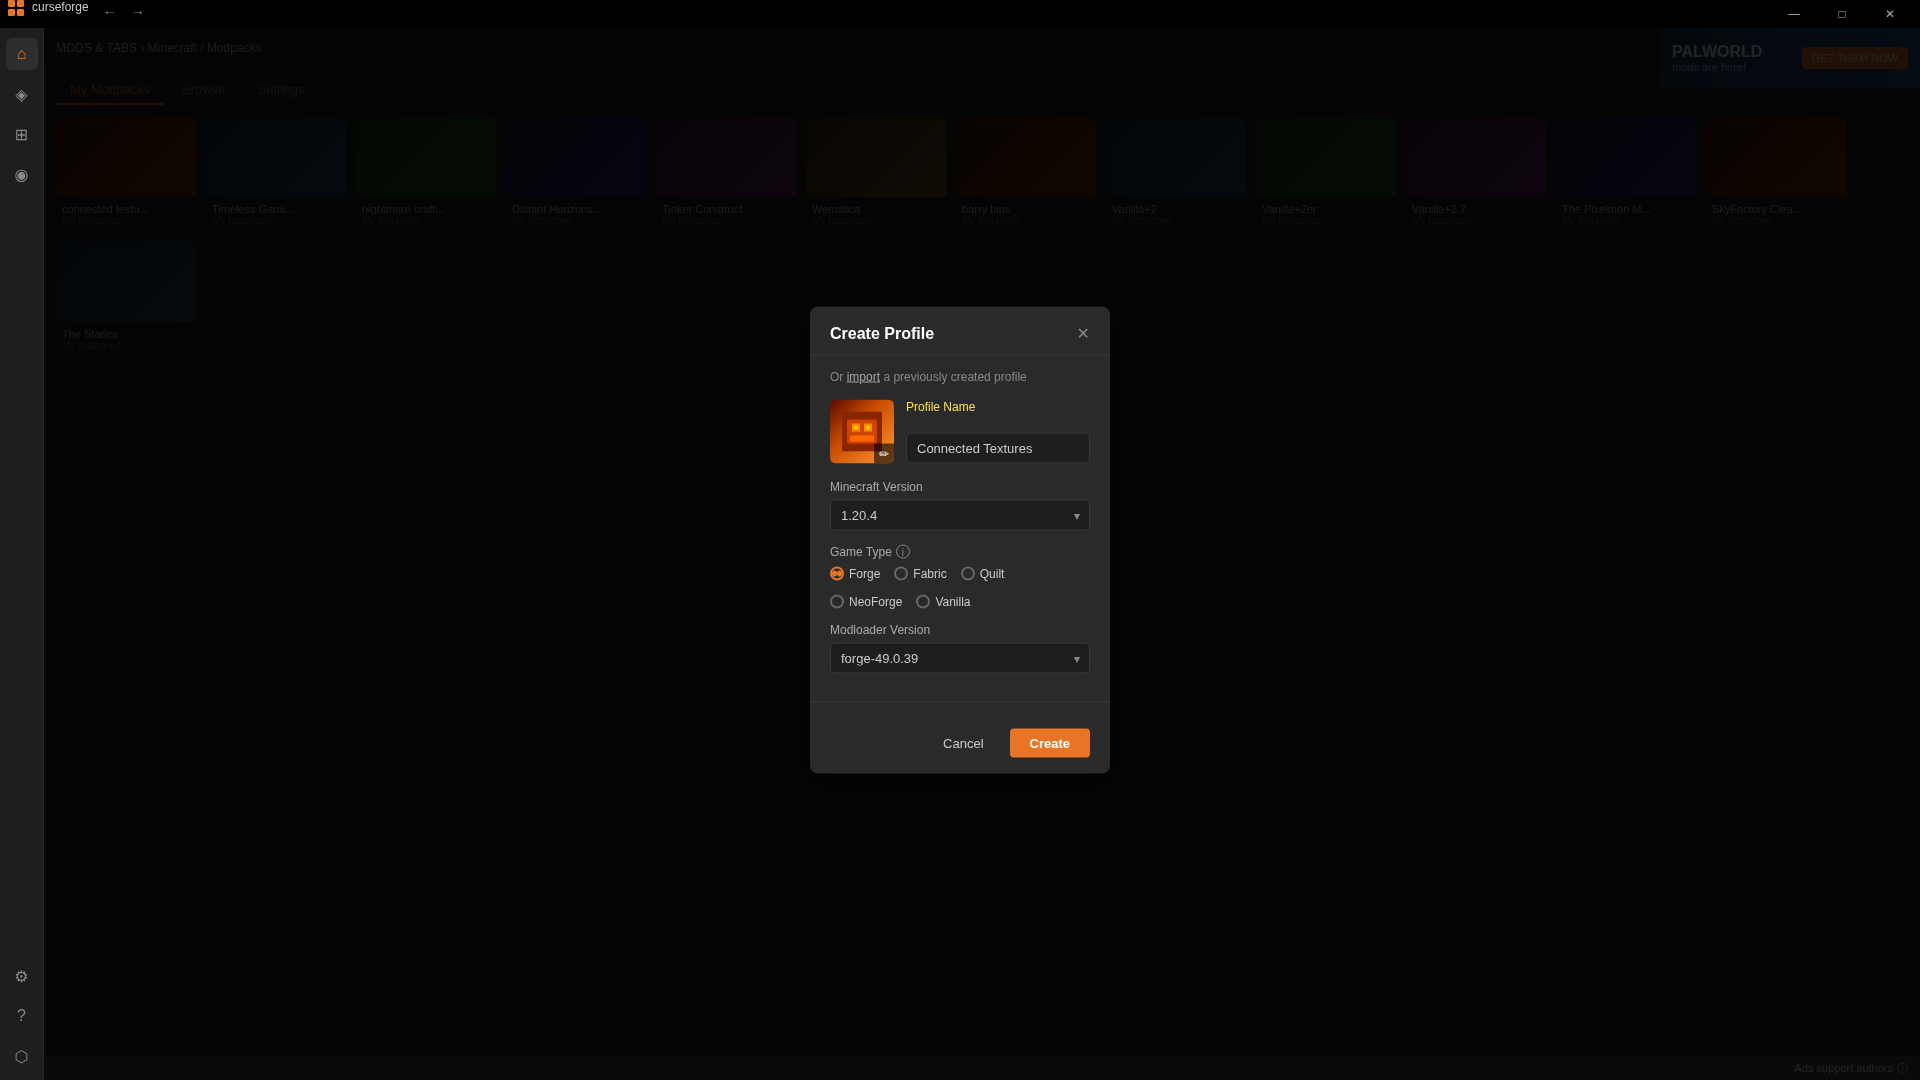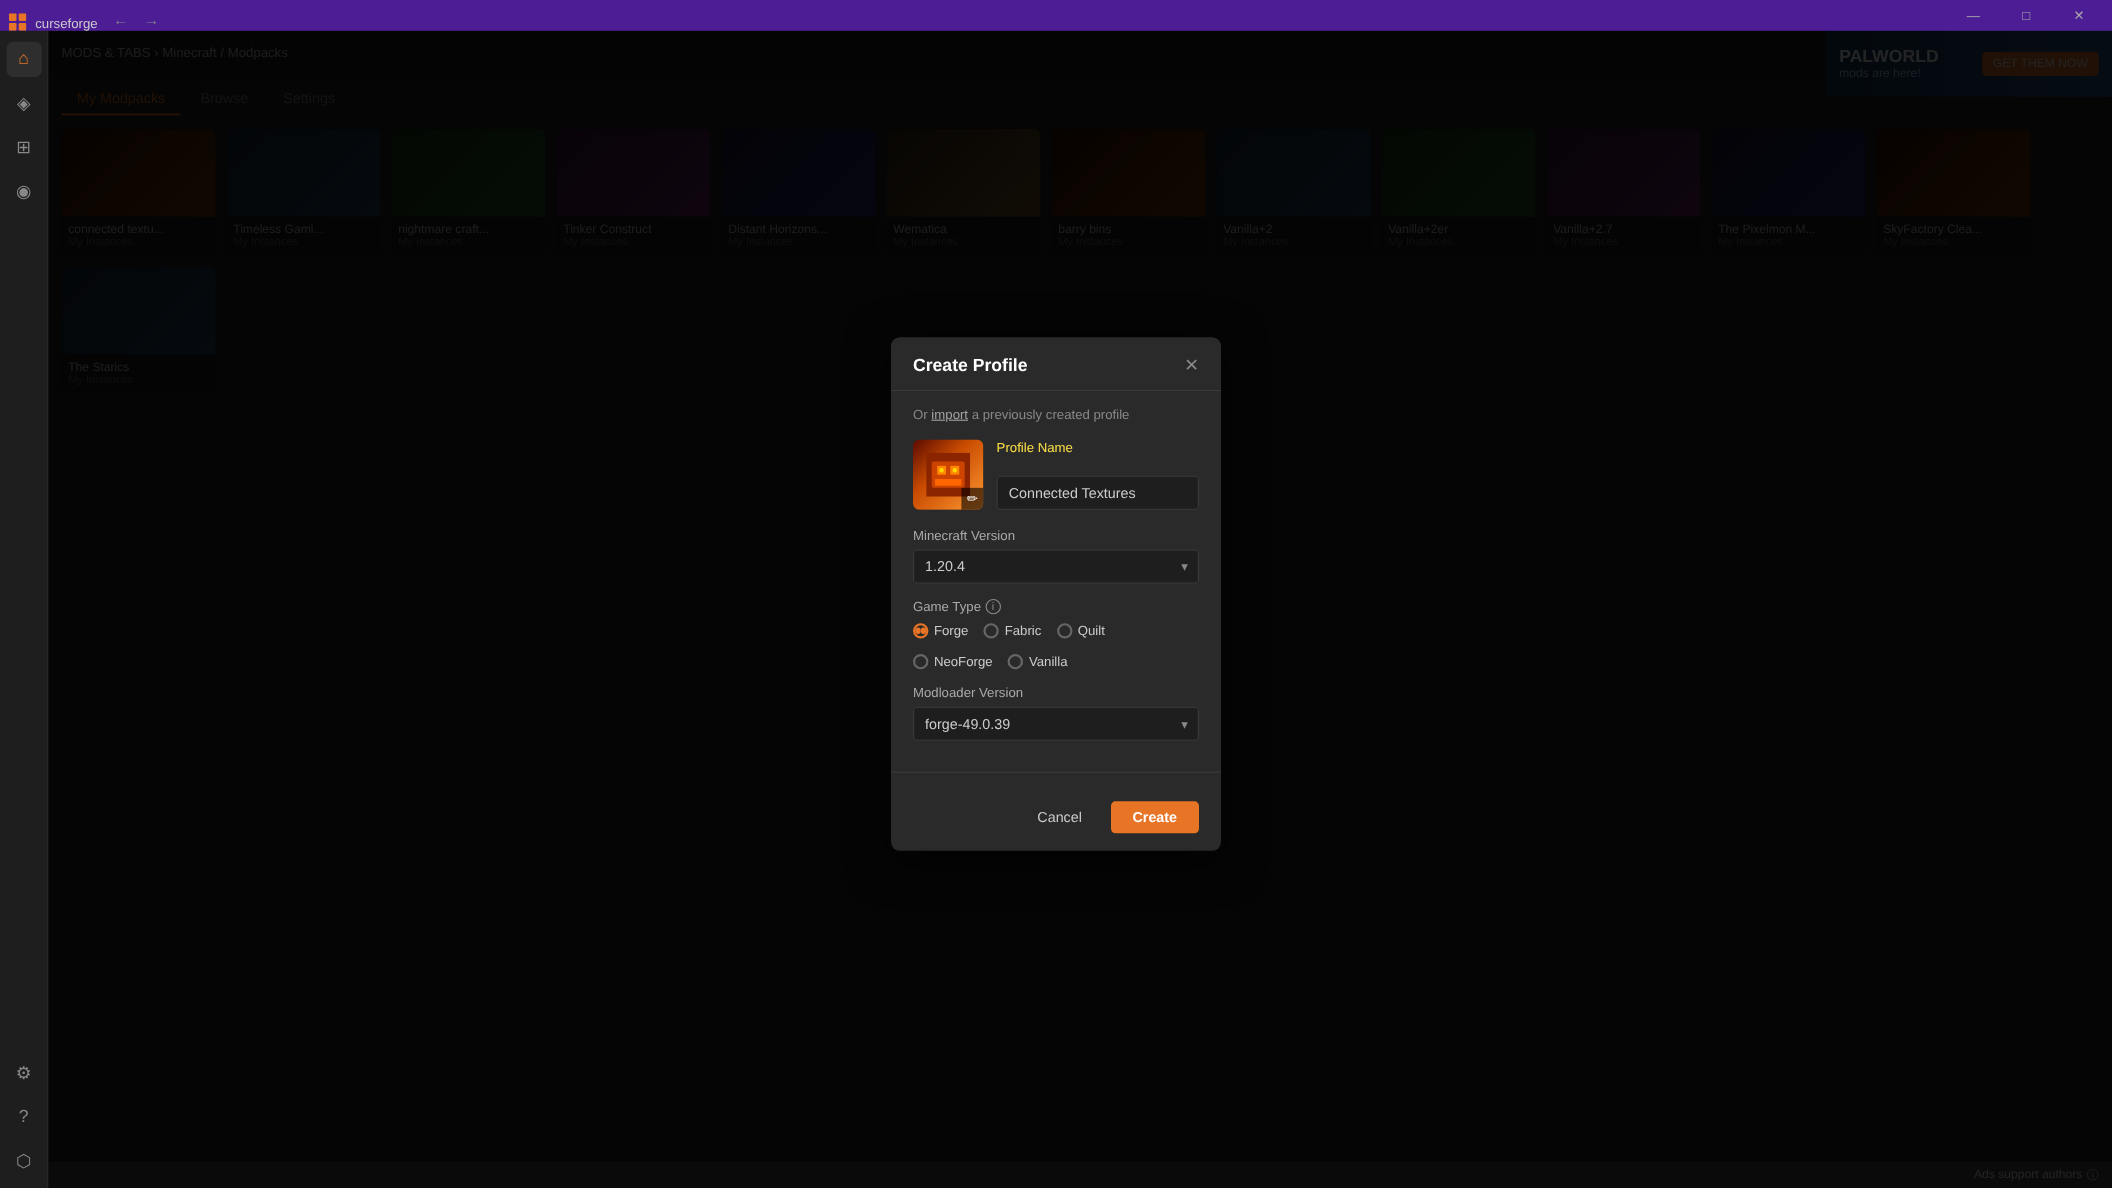--- a/index.html
+++ b/index.html
@@ -11,23 +11,23 @@
       font-family: 'Segoe UI', Arial, sans-serif;
       overflow: hidden;
       position: relative;
     }
 
     
     .titlebar {
       position: absolute;
       top: 0; left: 0; right: 0;
       height: 28px;
-      background: #4c1d95;
-      display: flex;
-      align-items: flex-end;
+      background: #000000;
+      display: flex;
+      align-items: flex-start;
       padding: 0 8px;
       z-index: 100;
     }
 
     .titlebar-logo {
       width: 16px;
       height: 16px;
       margin-right: 8px;
     }
 
@@ -608,30 +608,30 @@
         </div>
       </div>
     <div class="modpack-card">
         <div class="modpack-thumb thumb-3"></div>
         <div class="modpack-info">
           <div class="modpack-name">nightmare craft...</div>
           <div class="modpack-sub">My Instances</div>
         </div>
       </div>
     <div class="modpack-card">
+        <div class="modpack-thumb thumb-5"></div>
+        <div class="modpack-info">
+          <div class="modpack-name">Distant Horizons...</div>
+          <div class="modpack-sub">My Instances</div>
+        </div>
+      </div>
+    <div class="modpack-card">
         <div class="modpack-thumb thumb-4"></div>
         <div class="modpack-info">
           <div class="modpack-name">Tinker Construct</div>
-          <div class="modpack-sub">My Instances</div>
-        </div>
-      </div>
-    <div class="modpack-card">
-        <div class="modpack-thumb thumb-5"></div>
-        <div class="modpack-info">
-          <div class="modpack-name">Distant Horizons...</div>
           <div class="modpack-sub">My Instances</div>
         </div>
       </div>
     <div class="modpack-card">
         <div class="modpack-thumb thumb-6"></div>
         <div class="modpack-info">
           <div class="modpack-name">Wematica</div>
           <div class="modpack-sub">My Instances</div>
         </div>
       </div>

